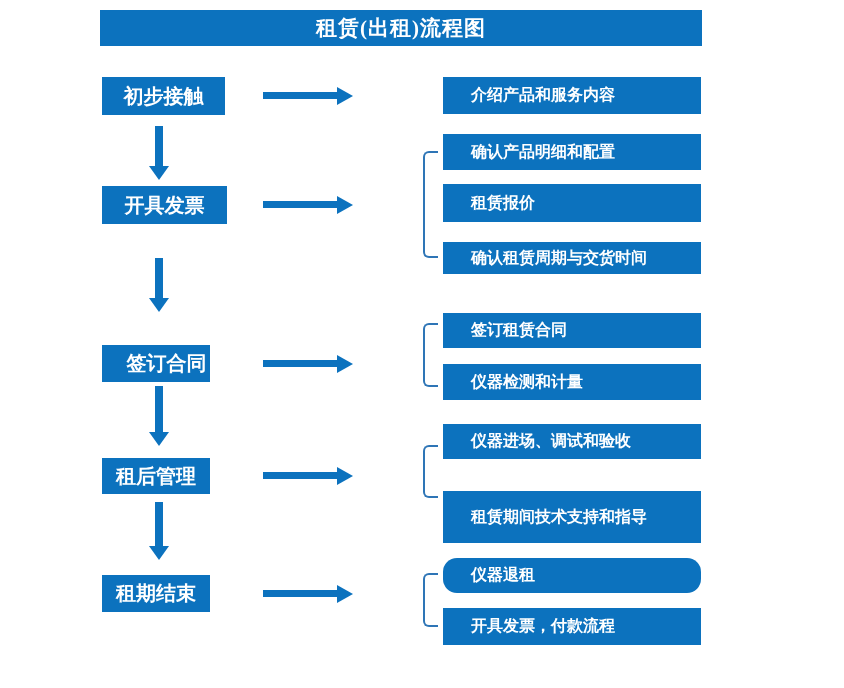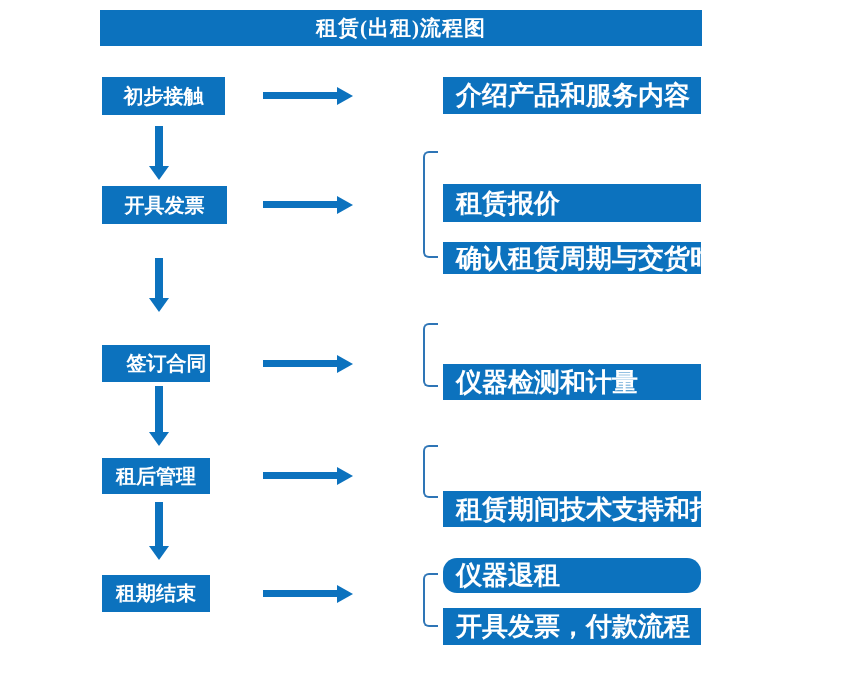--- a/index.html
+++ b/index.html
@@ -34,22 +34,22 @@
     color: var(--box_text);
     font-weight: bold;
     display: flex; align-items: center;
     white-space: nowrap;
   }
   .step {
     justify-content: center;
     font-size: 20px;
   }
   .detail {
-    padding-left: 13px;
-    font-size: 26px;
+    padding-left: 28px;
+    font-size: 16px;
   }
   .harrow {
     position: absolute;
     left: 263px;
     width: 74px; height: 7px;
     background: var(--accent);
   }
   .harrow::after {
     content: "";
     position: absolute;
@@ -110,23 +110,26 @@
   <div class="harrow" style="top:472px;"></div>
   <div class="harrow" style="top:590px;"></div>
 
   <div class="bracket" style="top:151px; height:107px;"></div>
   <div class="bracket" style="top:323px; height:64px;"></div>
   <div class="bracket" style="top:445px; height:53px;"></div>
   <div class="bracket" style="top:573px; height:54px;"></div>
 
   <div class="box detail" style="left:443px; top:77px;  width:258px; height:37px;">介绍产品和服务内容</div>
 
+  <div class="box detail" style="left:443px; top:134px; width:258px; height:36px;">确认产品明细和配置</div>
   <div class="box detail" style="left:443px; top:184px; width:258px; height:38px;">租赁报价</div>
   <div class="box detail" style="left:443px; top:242px; width:258px; height:32px;">确认租赁周期与交货时间</div>
 
+  <div class="box detail" style="left:443px; top:313px; width:258px; height:35px;">签订租赁合同</div>
   <div class="box detail" style="left:443px; top:364px; width:258px; height:36px;">仪器检测和计量</div>
 
-  <div class="box detail" style="left:443px; top:491px; width:258px; height:36px;">租赁期间技术支持和指导</div>
+  <div class="box detail" style="left:443px; top:424px; width:258px; height:35px;">仪器进场、调试和验收</div>
+  <div class="box detail" style="left:443px; top:491px; width:258px; height:52px;">租赁期间技术支持和指导</div>
 
   <div class="box detail" style="left:443px; top:558px; width:258px; height:35px;border-radius:14px;">仪器退租</div>
   <div class="box detail" style="left:443px; top:608px; width:258px; height:37px;">开具发票，付款流程</div>
 
 </div>
 
 </body></html>

